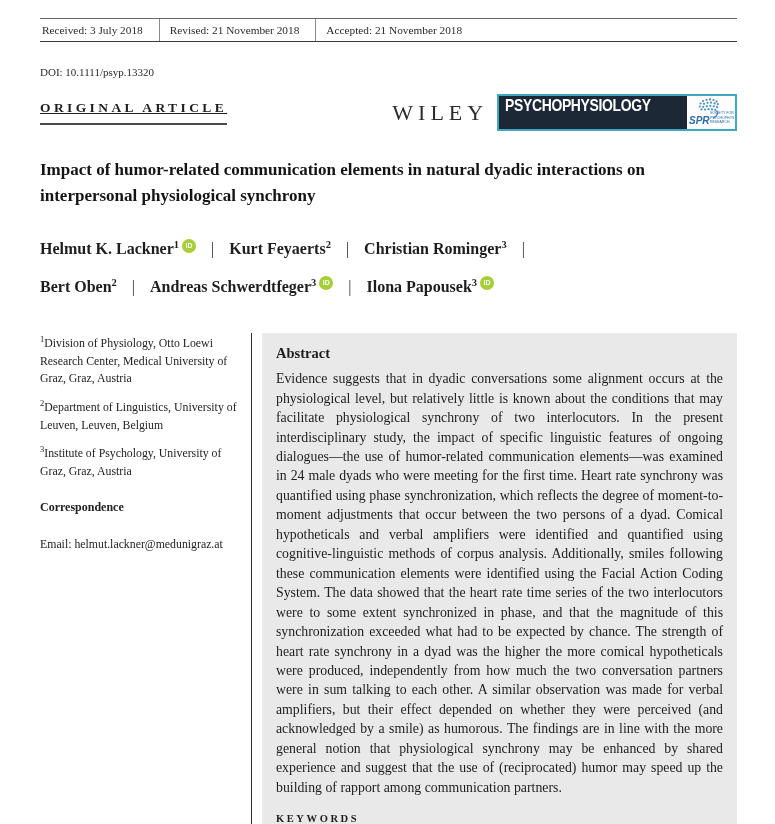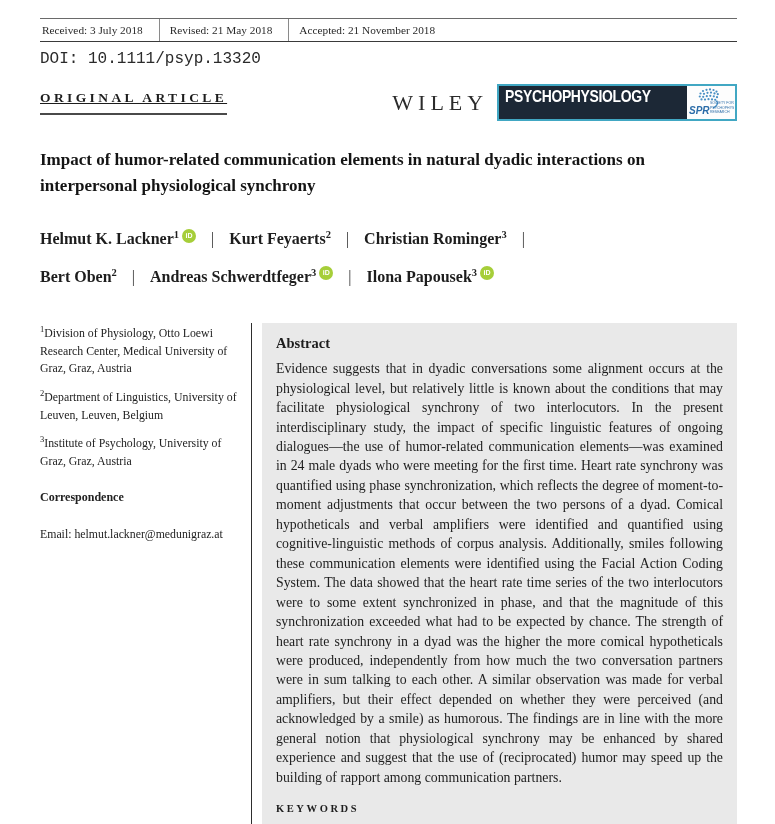--- a/index.html
+++ b/index.html
@@ -15,36 +15,36 @@
   
   .meta-row {
     display:flex; align-items:stretch;
     border-top:1px solid #6a6a6a;
     border-bottom:1.5px solid #3a3a3a;
     font-size:11.3px; color:#2a2a2a;
   }
   .meta-item { padding:5px 16px 5px 10px; border-right:1px solid #8a8a8a; }
   .meta-item:first-child { padding-left:2px; }
   .meta-item:last-child { border-right:none; }
-  .doi-row { font-size:16px; margin-top:8px; color:#2a2a2a;font-family:Liberation Mono, monospace; }
+  .doi-row { font-size:11px; margin-top:24px; color:#2a2a2a; }
 
   
   .type-row { display:flex; justify-content:space-between; align-items:center; margin-top:16px; }
   .original-article {
     font-weight:bold; font-size:13.5px; letter-spacing:3.4px;
     border-bottom:2px solid #4a4a4a; padding-bottom:7px;text-decoration:underline;
   }
   .brand { display:flex; align-items:center; gap:9px; }
   .wiley { font-size:22px; letter-spacing:5px; color:#2b2b2b; }
   .journal-badge {
     display:flex; align-items:stretch; height:33px;
     border:2px solid #41a7c3; background:#fff;
   }
   .badge-navy {
-    background:#1c2836; color:#fff; display:flex; align-items:center;
+    background:#1c2836; color:#fff; display:flex; align-items:flex-start;
     padding:0 4px 12px 6px;
   }
   .badge-navy span {
     font-family:"Liberation Sans", sans-serif; font-weight:bold; font-size:17px;
     letter-spacing:-0.4px; transform:scaleX(0.82); transform-origin:left center;
     white-space:nowrap; display:inline-block;
   }
   .badge-light { width:48px; position:relative; background:#fdfdfd; }
   .badge-light svg { position:absolute; top:1px; left:8px; }
   .spr-text {
@@ -87,21 +87,21 @@
   .abstract-text { margin:0; font-size:13.8px; line-height:1.41; text-align:justify; }
   .keywords-heading { margin:16px 0 0 0; font-size:10.5px; font-weight:bold; letter-spacing:2.6px; }
 </style>
 </head>
 <body>
 
 <div class="page">
 
   <div class="meta-row">
     <span class="meta-item">Received: 3 July 2018</span>
-    <span class="meta-item">Revised: 21 May 2018</span>
+    <span class="meta-item">Revised: 21 November 2018</span>
     <span class="meta-item">Accepted: 21 November 2018</span>
   </div>
   <div class="doi-row">DOI: 10.1111/psyp.13320</div>
 
   <div class="type-row">
     <span class="original-article">ORIGINAL ARTICLE</span>
     <span class="brand">
       <span class="wiley">WILEY</span>
       <span class="journal-badge" style="border-color: rgb(65, 167, 195);">
         <span class="badge-navy" style="background: rgb(28, 40, 54);">

